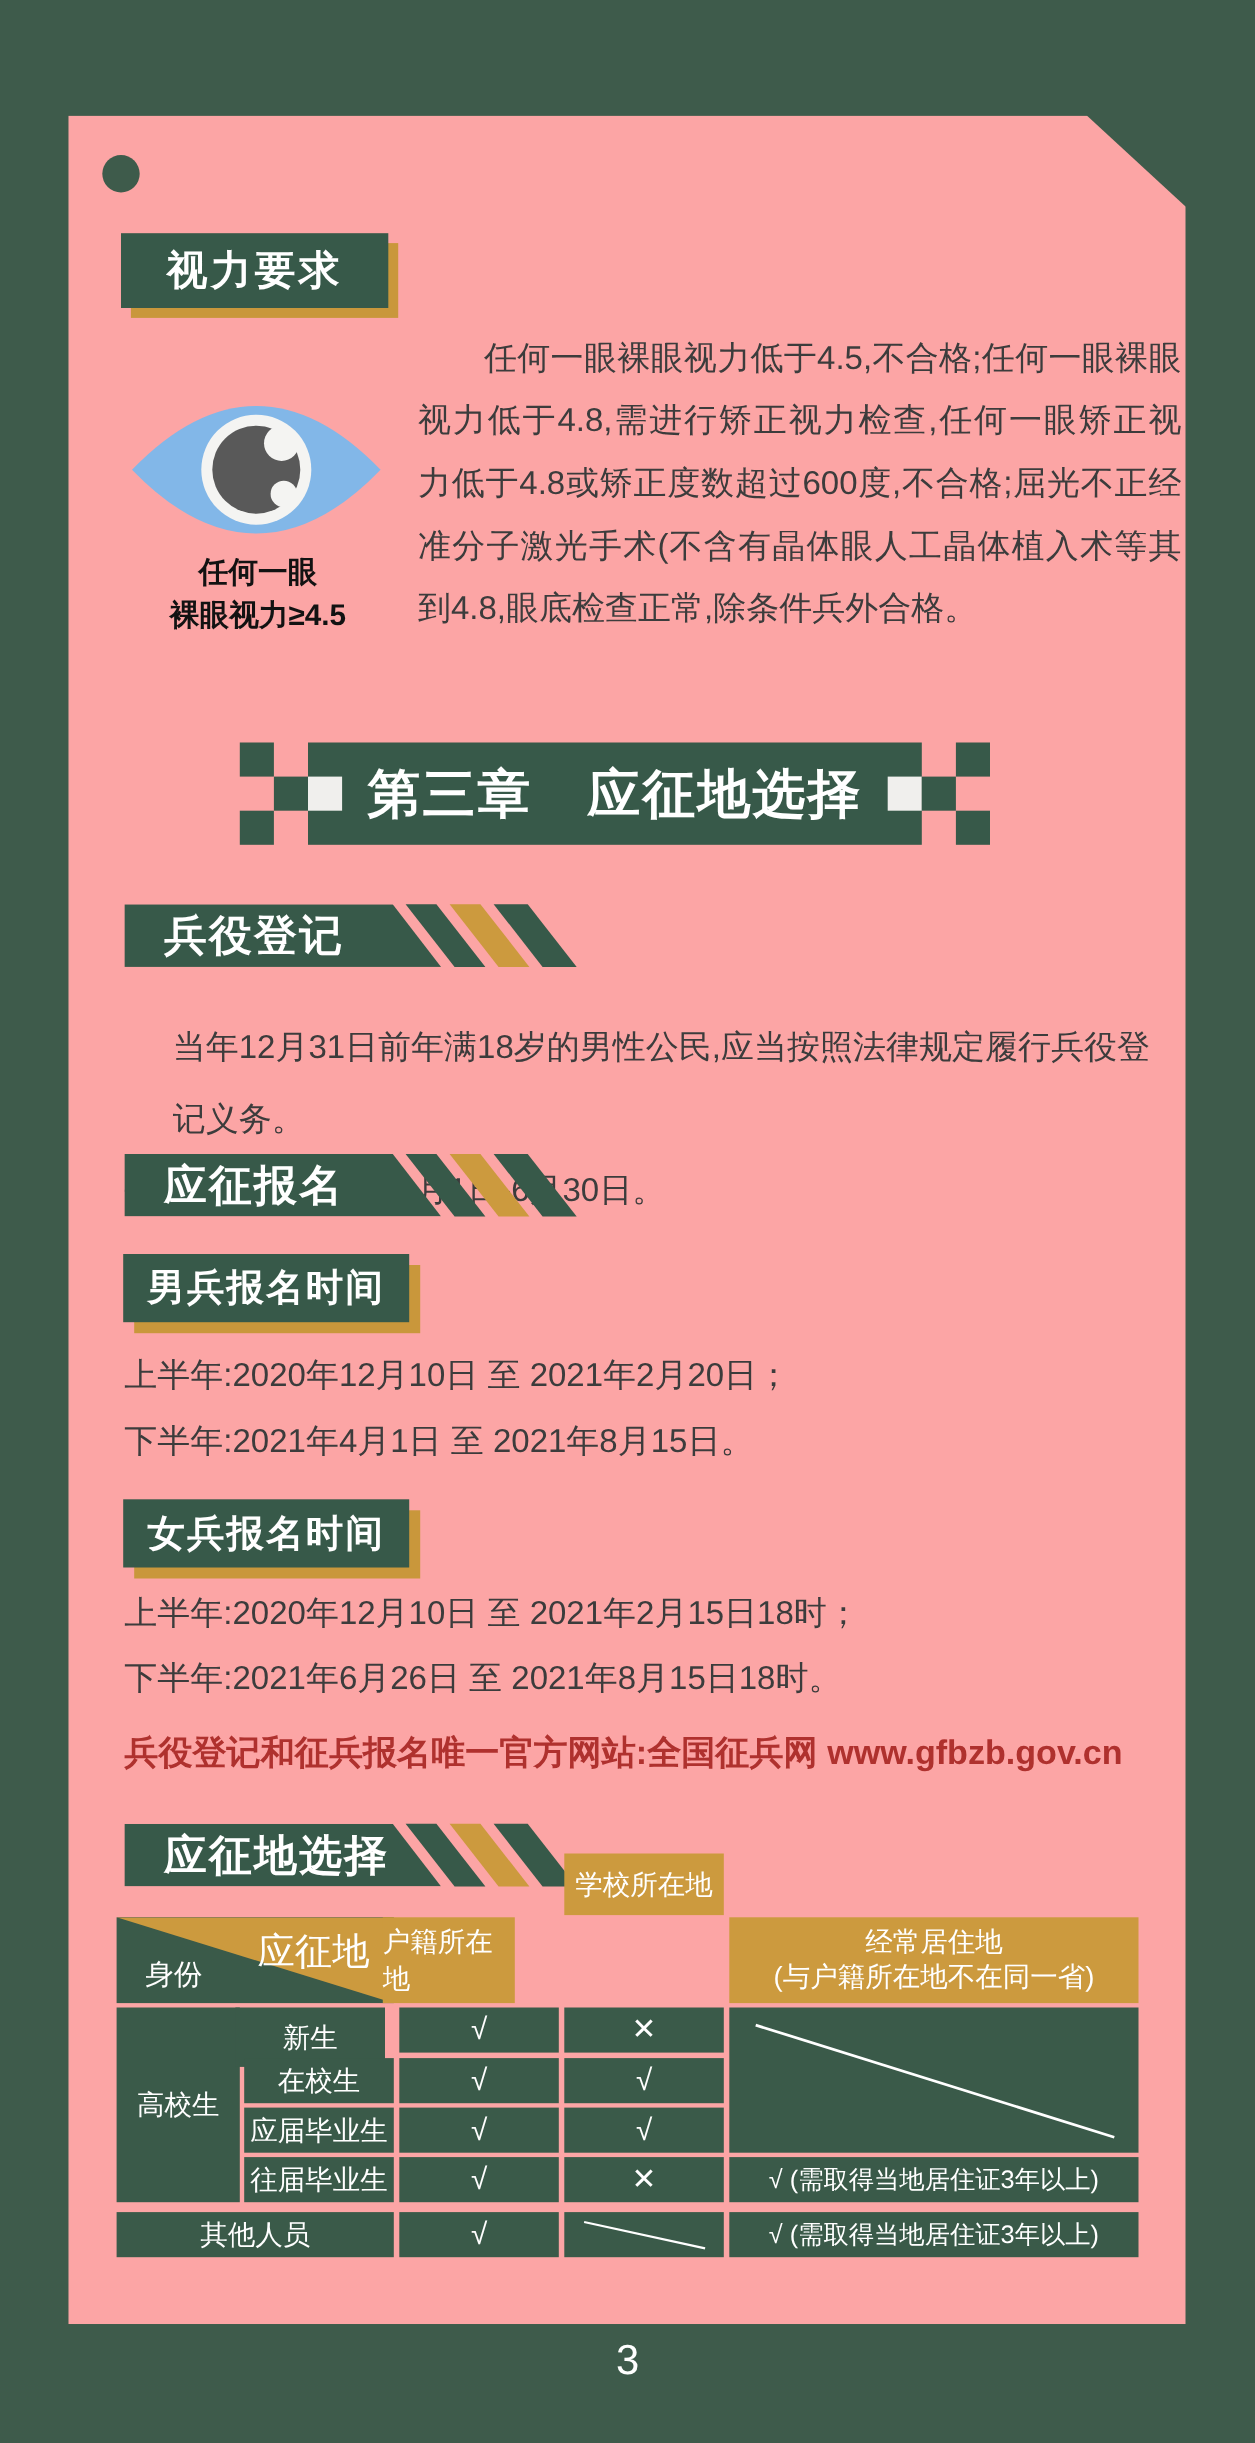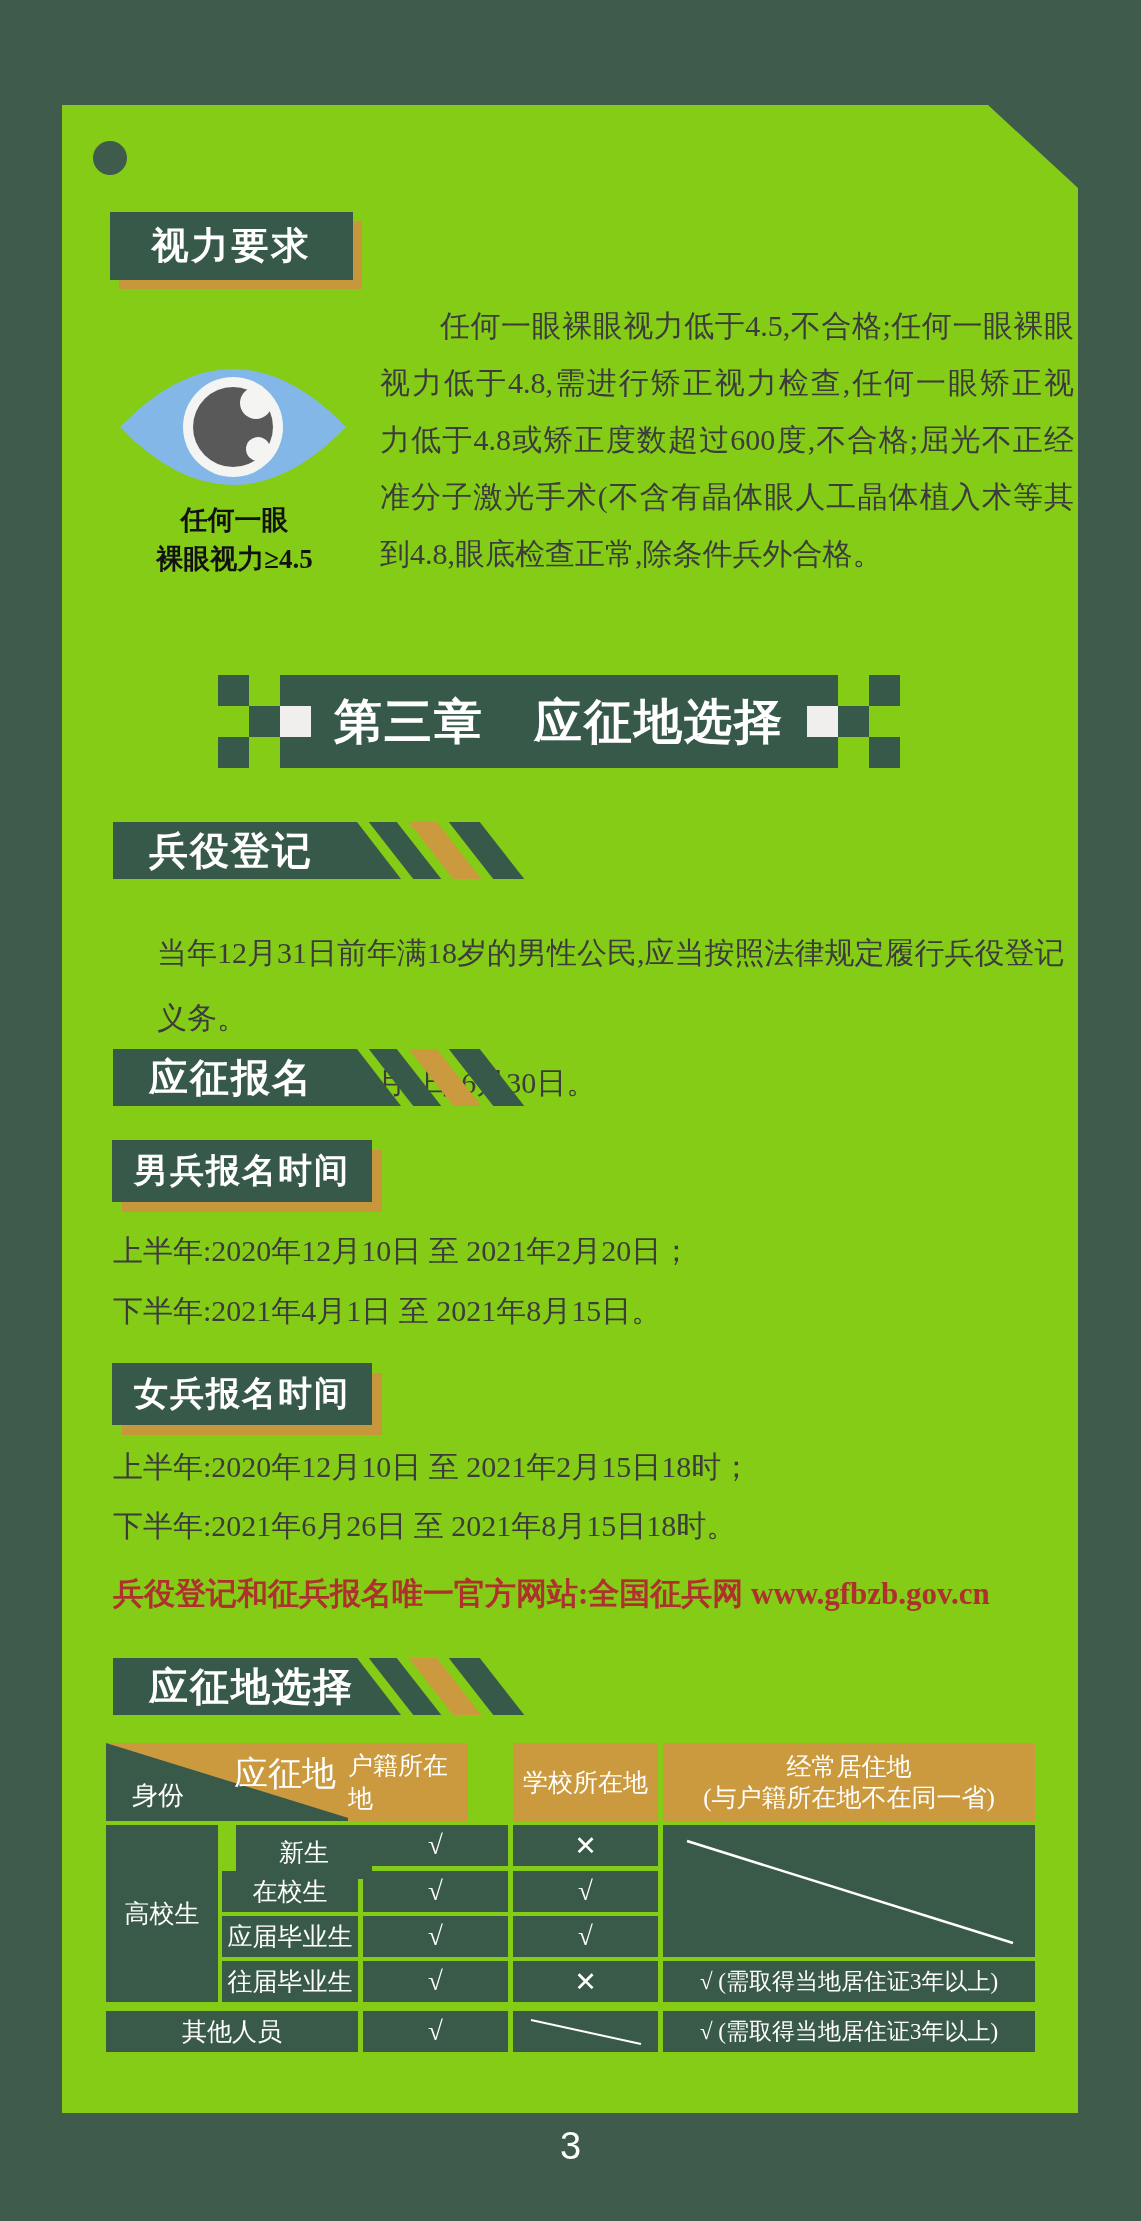--- a/index.html
+++ b/index.html
@@ -1,19 +1,19 @@
 <!DOCTYPE html>
 <html><head>
 <meta charset="utf-8">
 <style>
   html,body{margin:0;padding:0;}
   .canvas{position:relative;width:1141px;height:2221px;background:#3E5B4B;overflow:hidden;
           font-family:"Liberation Sans","DejaVu Sans",sans-serif;}
-  .card{position:absolute;left:62px;top:105px;width:1016px;height:2008px;background:#84cc16;
-        clip-path:polygon(0 0,926px 0,100% 83px,100% 100%,0 100%);font-family:Liberation Serif, serif;}
+  .card{position:absolute;left:62px;top:105px;width:1016px;height:2008px;background:#fca5a5;
+        clip-path:polygon(0 0,926px 0,100% 83px,100% 100%,0 100%);}
   .hole{position:absolute;left:31px;top:36px;width:34px;height:34px;border-radius:50%;background:#3E5B4B;}
 
   
   .v-badge{position:absolute;left:48px;top:107px;width:243px;height:68px;background:#375949;
            box-shadow:9px 9px 0 #C9973B;display:flex;align-items:center;justify-content:center;
            color:#fff;font-size:37px;font-weight:bold;letter-spacing:3px;}
 
   .eye-wrap{position:absolute;left:56px;top:256px;width:230px;height:132px;}
   .caption{position:absolute;left:0;top:396px;width:345px;text-align:center;color:#121212;
            font-size:27px;font-weight:bold;line-height:39px;}
@@ -160,29 +160,29 @@
       <div class="stripe st2"></div>
       <div class="stripe st3"></div>
     </div>
 
     <div class="corner">
       <div class="tri"></div>
       <div class="lab-top">应征地</div>
       <div class="lab-bot">身份</div>
     </div>
     <div class="cell gold" style="left:286px;top:1638px;width:120px;height:78px">户籍所在地</div>
-    <div class="cell gold" style="left:451px;top:1638px;width:145px;height:78px">学校所在地</div>
+    <div class="cell gold" style="left:451px;top:1580px;width:145px;height:56px">学校所在地</div>
     <div class="cell gold hdr2" style="left:601px;top:1638px;width:372px;height:78px">
       <div>经常居住地</div>
       <div>(与户籍所在地不在同一省)</div>
     </div>
 
     <div class="cell" style="left:44px;top:1720px;width:112px;height:177px">高校生</div>
 
-    <div class="cell" style="left:174px;top:1720px;width:136px;height:54px">新生</div>
+    <div class="cell" style="left:152px;top:1720px;width:136px;height:54px">新生</div>
     <div class="cell mark" style="left:301px;top:1720px;width:145px;height:41px">√</div>
     <div class="cell mark" style="left:451px;top:1720px;width:145px;height:41px">✕</div>
     <div class="cell" style="left:601px;top:1720px;width:372px;height:132px">
       <svg class="diag-svg" viewBox="0 0 372 132">
           <line x1="24" y1="16" x2="350" y2="118" stroke="#fff" stroke-width="2.5"></line>
         </svg>
     </div>
 
     <div class="cell" style="left:160px;top:1766px;width:136px;height:41px">在校生</div>
     <div class="cell mark" style="left:301px;top:1766px;width:145px;height:41px">√</div>

